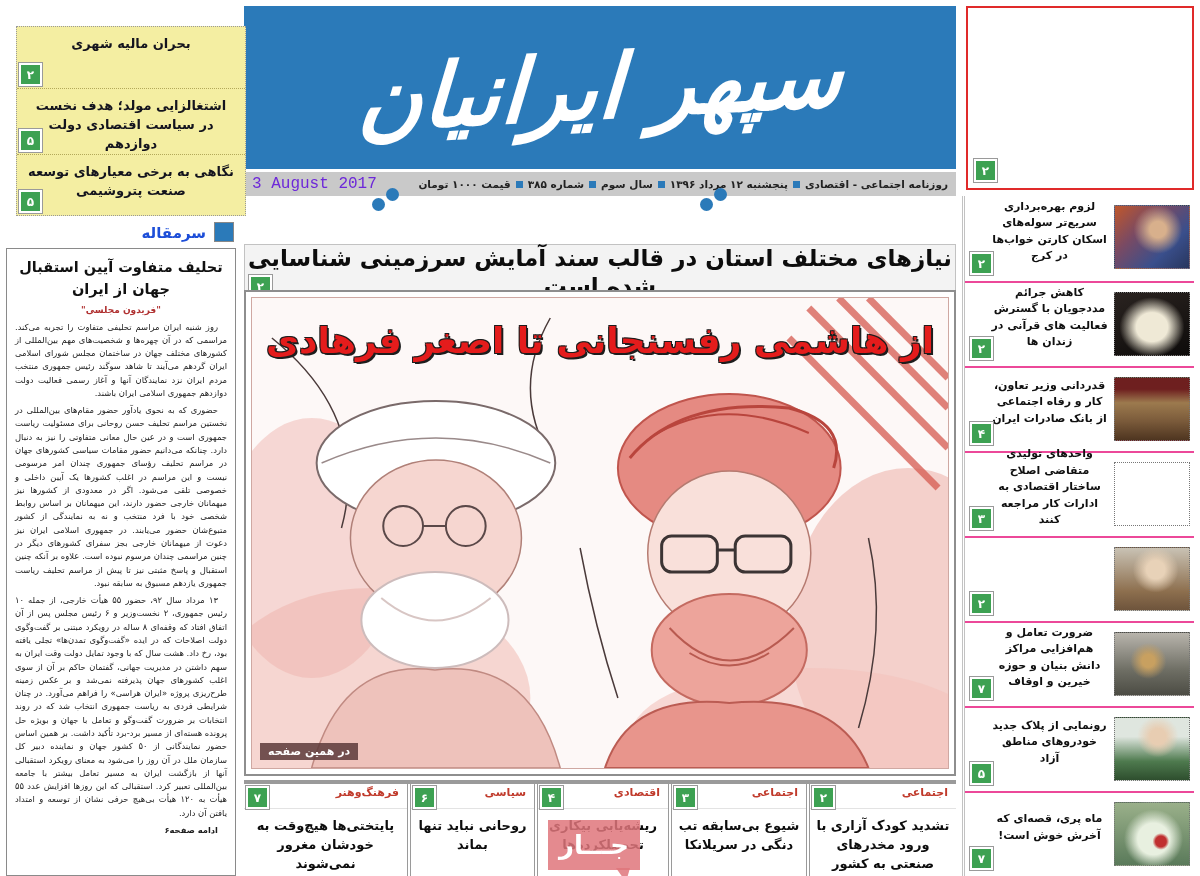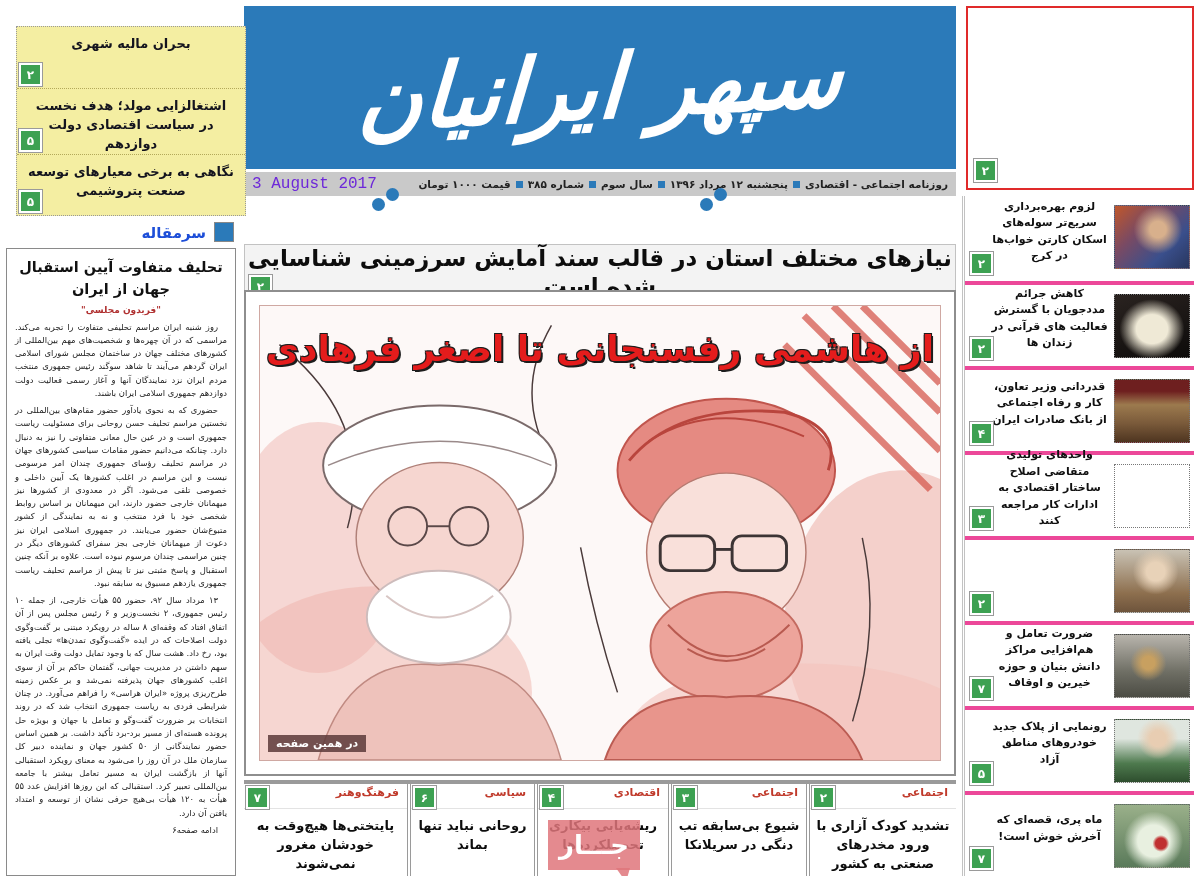--- a/index.html
+++ b/index.html
@@ -53,21 +53,21 @@
 
   
   .lead-box{position:absolute;left:244px;top:212px;width:712px;height:58px;background:#f3f3f3;
       border:1px solid #c2c2c2;box-sizing:border-box;
       display:flex;align-items:center;justify-content:center;margin-top:32px;}
   .lead-headline{font-size:23px;font-weight:bold;color:#0d0d0d;text-align:center;line-height:1.2;}
   .lead-box .pbadge{left:4px;bottom:3px;}
 
   
   .feature{position:absolute;left:244px;top:290px;width:712px;height:486px;
-      border:2px solid #8e8e8e;box-sizing:border-box;background:#fff;padding:13px;}
+      border:2px solid #8e8e8e;box-sizing:border-box;background:#fff;padding:5px;}
   .feature-frame{position:relative;width:100%;height:100%;border:1px solid #cfa8a2;
       box-sizing:border-box;overflow:hidden;background:#fdf7f6;}
   .feature svg{display:block;width:100%;height:100%;}
   .banner{position:absolute;left:0;right:0;top:22px;text-align:center;
       font-size:36px;font-weight:bold;color:#e41c1c;letter-spacing:-1px;
       text-shadow:2px 2px 0 #1d1d1d,-1px -1px 0 #1d1d1d,1px -1px 0 #1d1d1d,-1px 1px 0 #1d1d1d;}
   .feature-caption{position:absolute;left:8px;bottom:8px;background:rgba(92,58,58,.85);
       color:#fff;font-size:11px;font-weight:bold;padding:2px 8px;margin-top:30px;}
 
   
@@ -76,27 +76,27 @@
   .ed-header .sq{position:absolute;right:2px;top:0;width:20px;height:20px;background:#2b7ab9;
       border:1px solid #888;box-sizing:border-box;}
   .ed-header .lbl{position:absolute;right:30px;top:2px;color:#1d4ed8;font-size:15px;font-weight:bold;}
   .ed-box{position:absolute;top:26px;left:0;right:0;bottom:0;border:1px solid #8a8a8a;
       box-sizing:border-box;padding:6px 8px;overflow:hidden;background:#fff;}
   .ed-title{text-align:center;font-size:14.5px;font-weight:bold;color:#111;line-height:1.5;
       margin:2px 0 4px;}
   .ed-byline{text-align:center;font-size:9px;color:#b03030;font-weight:bold;margin-bottom:6px;}
   .ed-body{font-size:8.4px;line-height:1.58;color:#1b1b1b;text-align:justify;}
   .ed-body p{margin:0 0 4px;text-indent:9px;}
-  .ed-cont{font-weight:normal;}
+  .ed-cont{font-weight:bold;}
 
   
   .right-news{position:absolute;left:962px;top:196px;width:232px;height:680px;
       border-left:3px double #c2c2c2;box-sizing:border-box;}
   .news-item{position:relative;height:85px;box-sizing:border-box;}
-  .news-item + .news-item{border-top:4px solid #ec4899;}
+  .news-item + .news-item{border-top:2px solid #ec4899;}
   .news-text{position:absolute;left:26px;right:86px;top:0;bottom:14px;
       display:flex;align-items:center;justify-content:center;
       text-align:center;font-size:11px;font-weight:bold;color:#101010;line-height:1.5;}
   .thumb{position:absolute;right:4px;top:9px;width:76px;height:64px;
       border:1px dotted #777;box-sizing:border-box;}
   .news-item .pbadge{left:5px;bottom:6px;}
   .t1{background:radial-gradient(circle at 58% 38%,#d8b08c 0 14%,rgba(0,0,0,0) 42%),
        linear-gradient(135deg,#c0572b 0%,#7a4a63 35%,#3a4f8c 70%,#28365e 100%);}
   .t2{background:radial-gradient(ellipse at 50% 55%,#efe9d6 0 30%,rgba(0,0,0,0) 62%),
        linear-gradient(160deg,#2a2320,#0d0b0a);}

